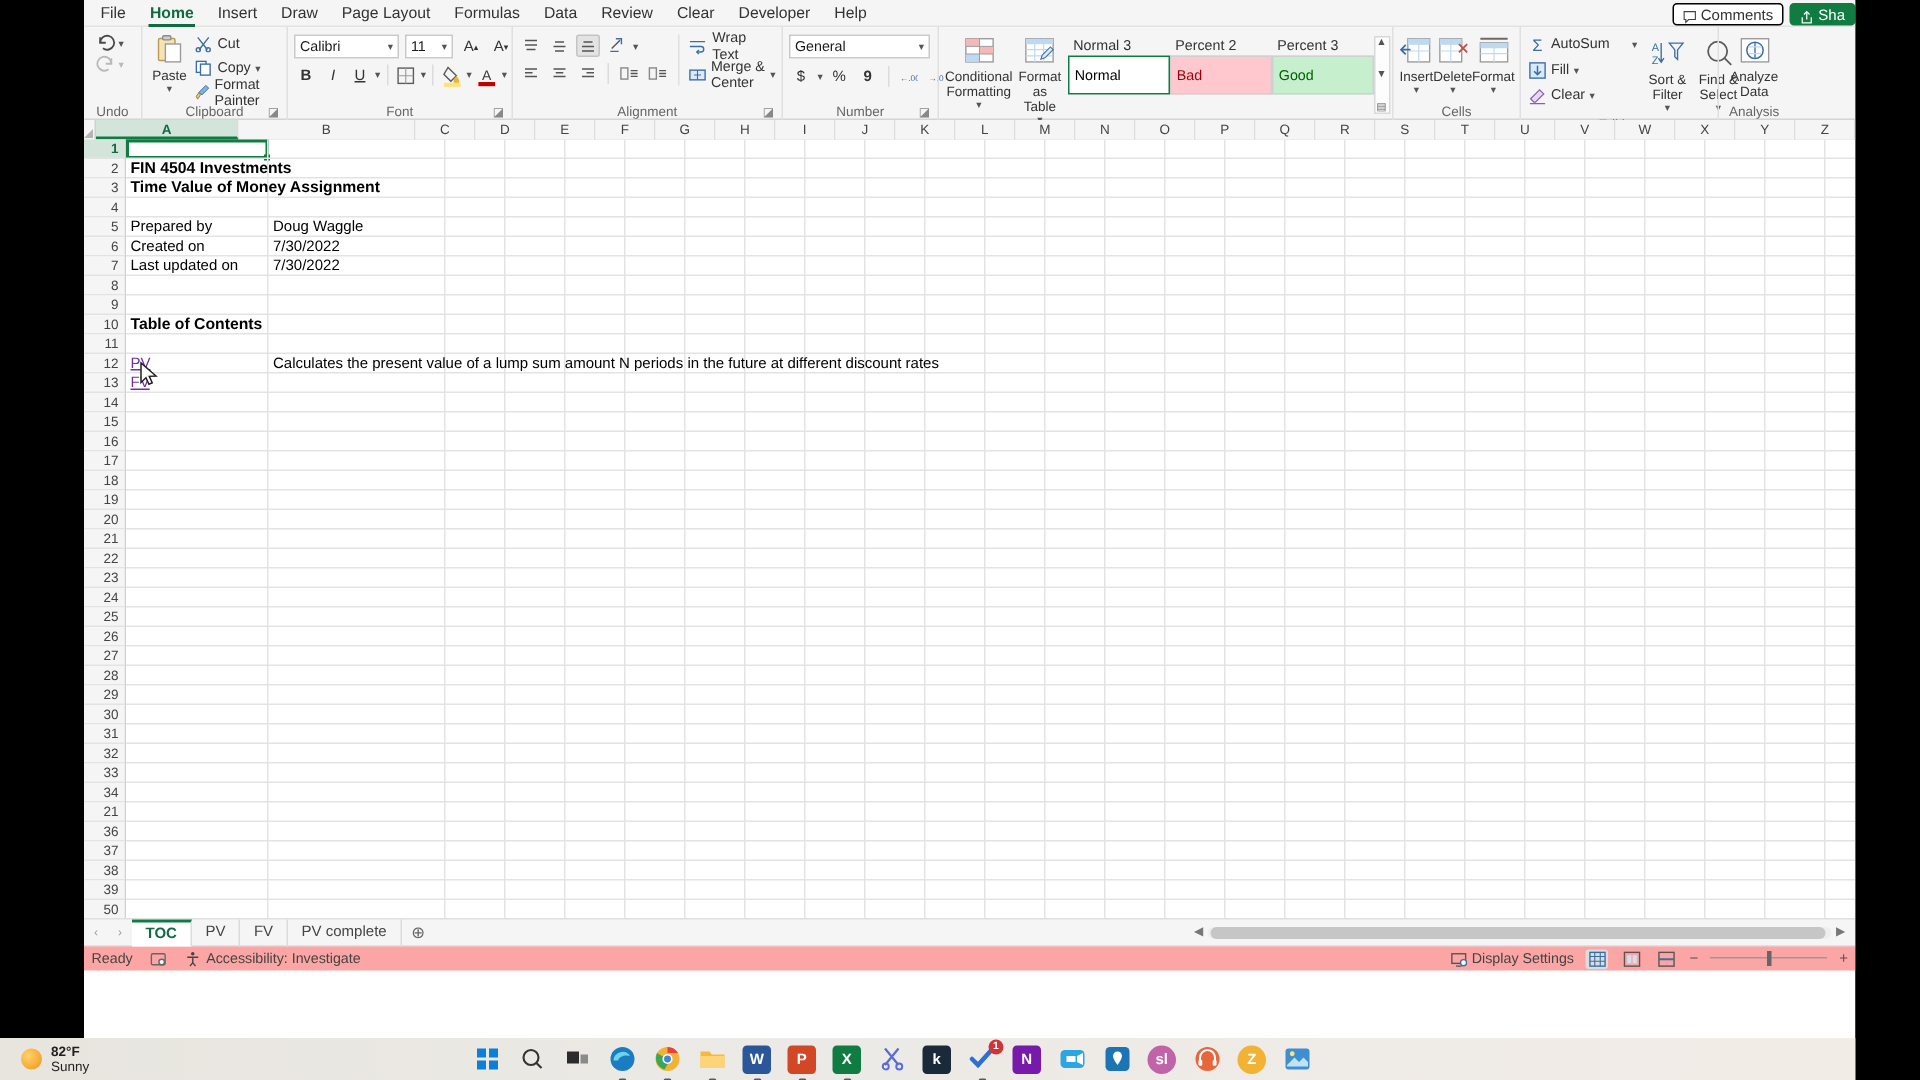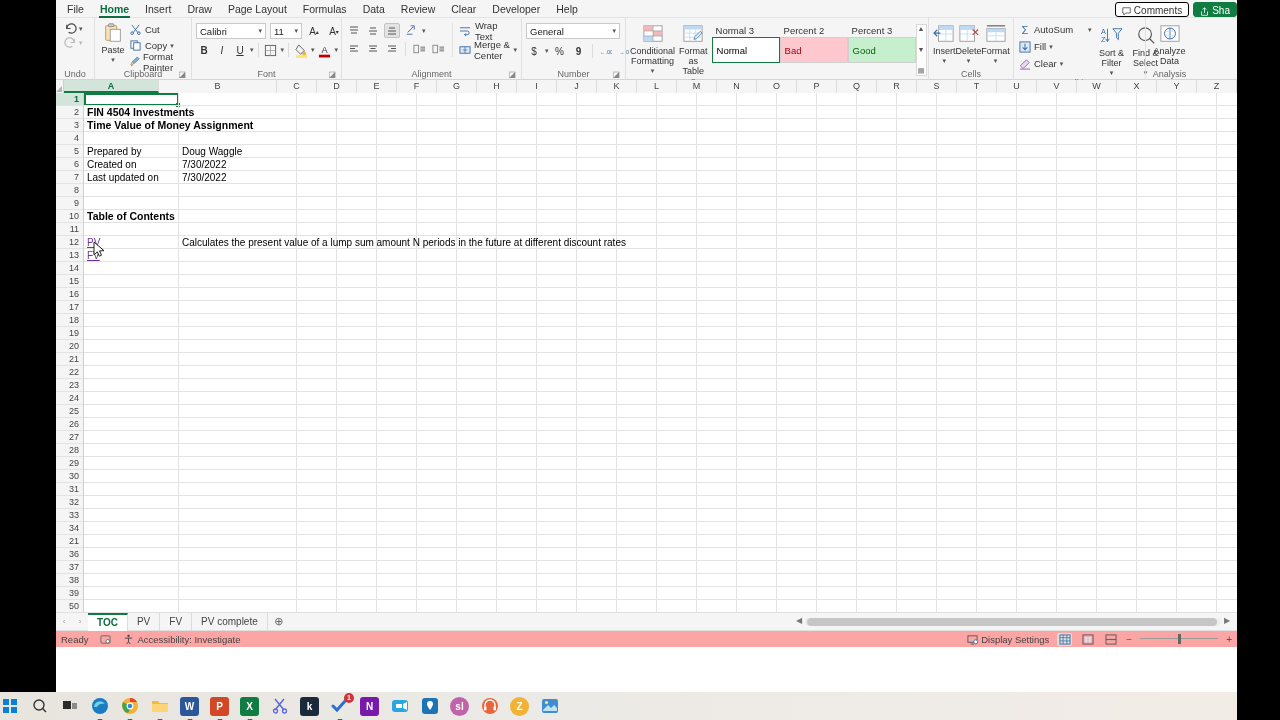--- a/index.html
+++ b/index.html
@@ -811,20 +811,27 @@
           <span class="ztrack"></span>
           <span class="zknob"></span>
         </span>
         <span style="font-size:10px;color:#555;">+</span>
       </div>
     </div>
 
   </div>
 
   <div id="taskbar">
+    <div id="weather">
+      <span class="sunicon"></span>
+      <span class="wx">
+        <span style="display:block;font-weight:bold;">82°F</span>
+        <span style="display:block;">Sunny</span>
+      </span>
+    </div>
     <div id="tbicons">
         <div class="tbi">
           <svg width="16" height="16" viewBox="0 0 16 16">
             <rect x="1" y="1" width="6" height="6" fill="#0c7fd6"></rect>
             <rect x="9" y="1" width="6" height="6" fill="#0c7fd6"></rect>
             <rect x="1" y="9" width="6" height="6" fill="#0c7fd6"></rect>
             <rect x="9" y="9" width="6" height="6" fill="#0c7fd6"></rect>
           </svg>
         </div>
         <div class="tbi">

